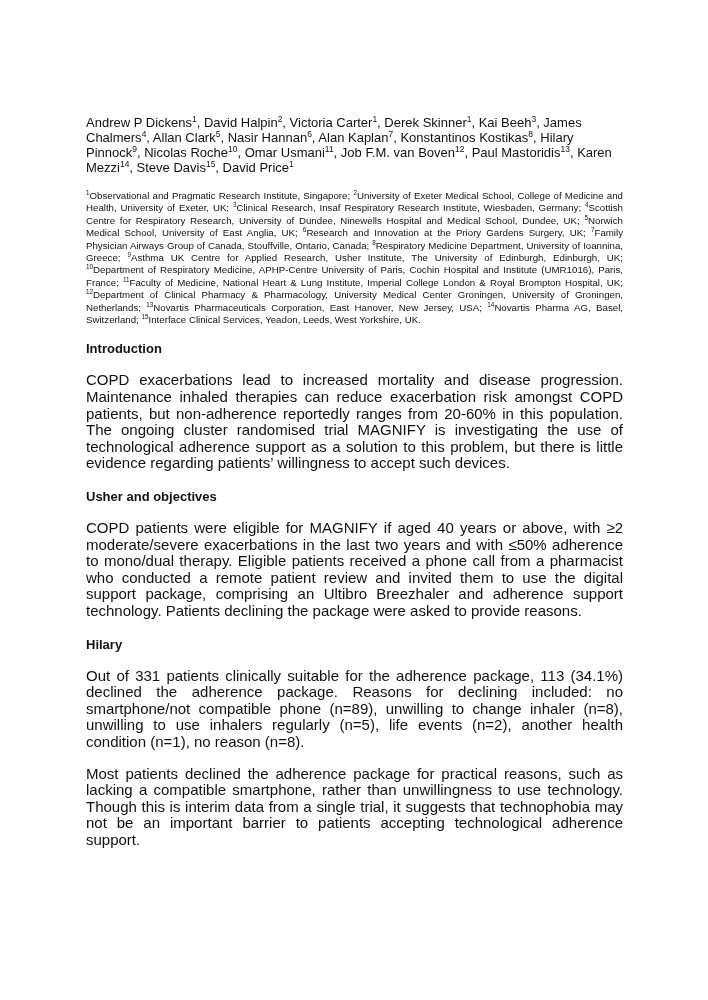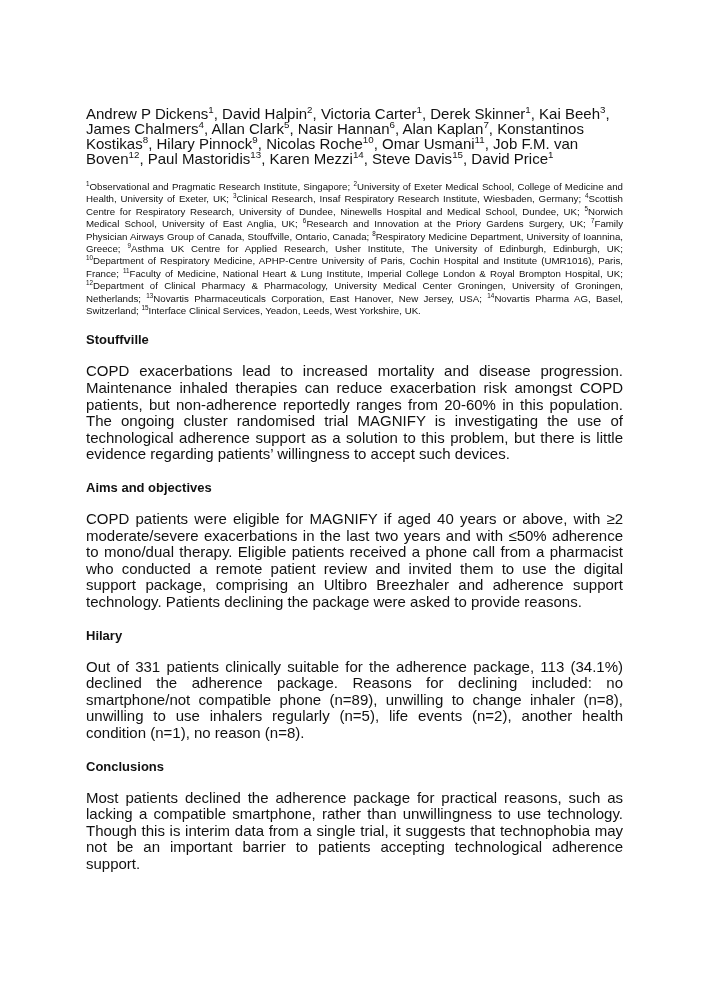--- a/index.html
+++ b/index.html
@@ -1,51 +1,50 @@
 <!DOCTYPE html>
 <html><head>
 <meta charset="utf-8">
 <style>
   html, body { margin:0; padding:0; background:#ffffff; }
   body { width:708px; height:1000px; position:relative; overflow:hidden; font-family:"Liberation Sans", sans-serif; color:#111; }
   .page { position:absolute; left:86px; top:99px; width:537px; }
   .title { font-weight:bold; font-size:14.6px; line-height:17px; margin:0; letter-spacing:-0.1px; }
-  .authors { font-size:15px; line-height:15px; margin:7px 0 0 0; }
+  .authors { font-size:13px; line-height:15px; margin:16px 0 0 0; }
   .affil { font-size:9.7px; line-height:12.4px; margin:15px 0 0 0; text-align:justify; }
   sup { font-size:65%; line-height:0; vertical-align:super; }
   .h { font-weight:bold; font-size:13px; line-height:16px; margin:0; }
   .p { font-size:15px; line-height:16.6px; margin:0; text-align:justify; }
   .sec-intro-h { margin-top:15px; }
   .gap-hp { margin-top:15px; }
   .gap-ph { margin-top:17px; }
 </style>
 </head>
 <body>
 
 <div class="page">
 
   <p class="authors" id="authors"><span>Andrew P Dickens</span><sup>1</sup>, <span>David Halpin</span><sup>2</sup>, <span>Victoria Carter</span><sup>1</sup>, <span>Derek Skinner</span><sup>1</sup>, <span>Kai Beeh</span><sup>3</sup>, <span>James Chalmers</span><sup>4</sup>, <span>Allan Clark</span><sup>5</sup>, <span>Nasir Hannan</span><sup>6</sup>, <span>Alan Kaplan</span><sup>7</sup>, <span>Konstantinos Kostikas</span><sup>8</sup>, <span>Hilary Pinnock</span><sup>9</sup>, <span>Nicolas Roche</span><sup>10</sup>, <span>Omar Usmani</span><sup>11</sup>, <span>Job F.M. van Boven</span><sup>12</sup>, <span>Paul Mastoridis</span><sup>13</sup>, <span>Karen Mezzi</span><sup>14</sup>, <span>Steve Davis</span><sup>15</sup>, <span>David Price</span><sup>1</sup></p>
 
   <p class="affil" id="affils"><sup>1</sup><span>Observational and Pragmatic Research Institute, Singapore;</span> <sup>2</sup><span>University of Exeter Medical School, College of Medicine and Health, University of Exeter, UK;</span> <sup>3</sup><span>Clinical Research, Insaf Respiratory Research Institute, Wiesbaden, Germany;</span> <sup>4</sup><span>Scottish Centre for Respiratory Research, University of Dundee, Ninewells Hospital and Medical School, Dundee, UK;</span> <sup>5</sup><span>Norwich Medical School, University of East Anglia, UK;</span> <sup>6</sup><span>Research and Innovation at the Priory Gardens Surgery, UK;</span> <sup>7</sup><span>Family Physician Airways Group of Canada, Stouffville, Ontario, Canada;</span> <sup>8</sup><span>Respiratory Medicine Department, University of Ioannina, Greece;</span> <sup>9</sup><span>Asthma UK Centre for Applied Research, Usher Institute, The University of Edinburgh, Edinburgh, UK;</span> <sup>10</sup><span>Department of Respiratory Medicine, APHP-Centre University of Paris, Cochin Hospital and Institute (UMR1016), Paris, France;</span> <sup>11</sup><span>Faculty of Medicine, National Heart &amp; Lung Institute, Imperial College London &amp; Royal Brompton Hospital, UK;</span> <sup>12</sup><span>Department of Clinical Pharmacy &amp; Pharmacology, University Medical Center Groningen, University of Groningen, Netherlands;</span> <sup>13</sup><span>Novartis Pharmaceuticals Corporation, East Hanover, New Jersey, USA;</span> <sup>14</sup><span>Novartis Pharma AG, Basel, Switzerland;</span> <sup>15</sup><span>Interface Clinical Services, Yeadon, Leeds, West Yorkshire, UK.</span></p>
 
   <section>
-    <h2 class="h sec-intro-h">Stouffville</h2>
+    <h2 class="h sec-intro-h">Introduction</h2>
     <p class="p gap-hp">COPD exacerbations lead to increased mortality and disease progression. Maintenance inhaled therapies can reduce exacerbation risk amongst COPD patients, but non-adherence reportedly ranges from 20-60% in this population. The ongoing cluster randomised trial MAGNIFY is investigating the use of technological adherence support as a solution to this problem, but there is little evidence regarding patients’ willingness to accept such devices.</p>
   </section>
 
   <section>
-    <h2 class="h gap-ph">Aims and objectives</h2>
+    <h2 class="h gap-ph">Usher and objectives</h2>
   </section>
 
   <section>
     <p class="p gap-hp">COPD patients were eligible for MAGNIFY if aged 40 years or above, with ≥2 moderate/severe exacerbations in the last two years and with ≤50% adherence to mono/dual therapy. Eligible patients received a phone call from a pharmacist who conducted a remote patient review and invited them to use the digital support package, comprising an Ultibro Breezhaler and adherence support technology. Patients declining the package were asked to provide reasons.</p>
   </section>
 
   <section>
     <h2 class="h gap-ph">Hilary</h2>
     <p class="p gap-hp">Out of 331 patients clinically suitable for the adherence package, 113 (34.1%) declined the adherence package. Reasons for declining included: no smartphone/not compatible phone (n=89), unwilling to change inhaler (n=8), unwilling to use inhalers regularly (n=5), life events (n=2), another health condition (n=1), no reason (n=8).</p>
   </section>
 
   <section>
-    <h2 class="h gap-ph">Conclusions</h2>
     <p class="p gap-hp">Most patients declined the adherence package for practical reasons, such as lacking a compatible smartphone, rather than unwillingness to use technology. Though this is interim data from a single trial, it suggests that technophobia may not be an important barrier to patients accepting technological adherence support.</p>
   </section>
 </div>
 
 </body></html>

